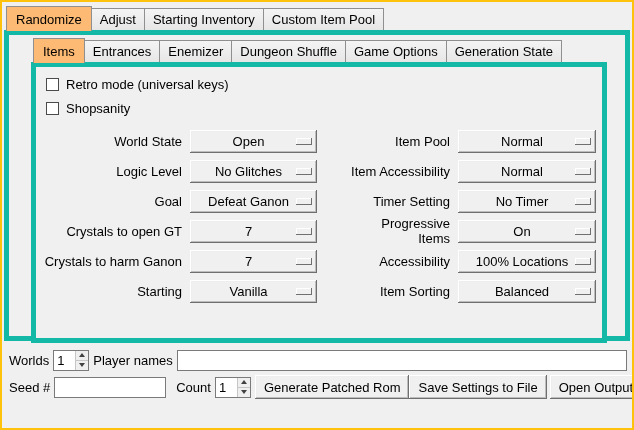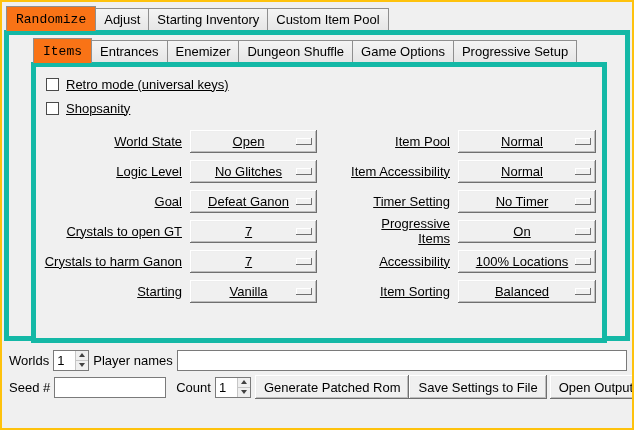--- a/index.html
+++ b/index.html
@@ -38,28 +38,28 @@
   .tabbar.outer { margin:4px 2px 0 2px; padding-left:2px; }
   .tabbar.inner { padding-left:24px; margin-top:3px; }
   .tab {
     padding:3px 8px; font-size:13px; white-space:nowrap;
     background:linear-gradient(#f4f4f4,#e6e6e6);
     border:1px solid #8f8f8f; border-bottom:none;
     cursor:default; position:relative;
   }
   .tab + .tab { margin-left:-1px; }
   .tab.selected {
-    background:#f97316;
+    background:#fdba74;
     padding:5px 9px 4px 9px;
-    margin-bottom:-1px; z-index:4;font-family:Liberation Mono, monospace;
+    margin-bottom:-1px; z-index:4;
   }
 
   .pane { border:5px solid #14b8a6; background:#f0f0f0; position:relative; z-index:1; }
   .pane.outer { margin:0 2px; height:311px; }
-  .pane.inner { margin-left:22px; margin-right:18px; height:281px; padding:5px 6px 0 6px;text-decoration:underline; }
+  .pane.inner { margin-left:22px; margin-right:18px; height:281px; padding:5px 6px 0 6px; }
 
   
   .check-row { display:flex; align-items:center; height:24px; margin-left:4px; cursor:default; }
   .checkbox {
     width:13px; height:13px; background:#fff;
     border:1px solid #4a4a4a; display:inline-block; flex:0 0 auto;
   }
   .check-label { margin-left:7px; }
 
   
@@ -130,21 +130,21 @@
   </div>
 
   <div class="pane outer">
 
     <div class="tabbar inner">
       <div class="tab selected">Items</div>
       <div class="tab">Entrances</div>
       <div class="tab">Enemizer</div>
       <div class="tab">Dungeon Shuffle</div>
       <div class="tab">Game Options</div>
-      <div class="tab">Progressive Setup</div>
+      <div class="tab">Generation State</div>
     </div>
 
     <div class="pane inner">
 
       <div class="check-row">
         <span class="checkbox"></span>
         <span class="check-label">Retro mode (universal keys)</span>
       </div>
       <div class="check-row">
         <span class="checkbox"></span>

